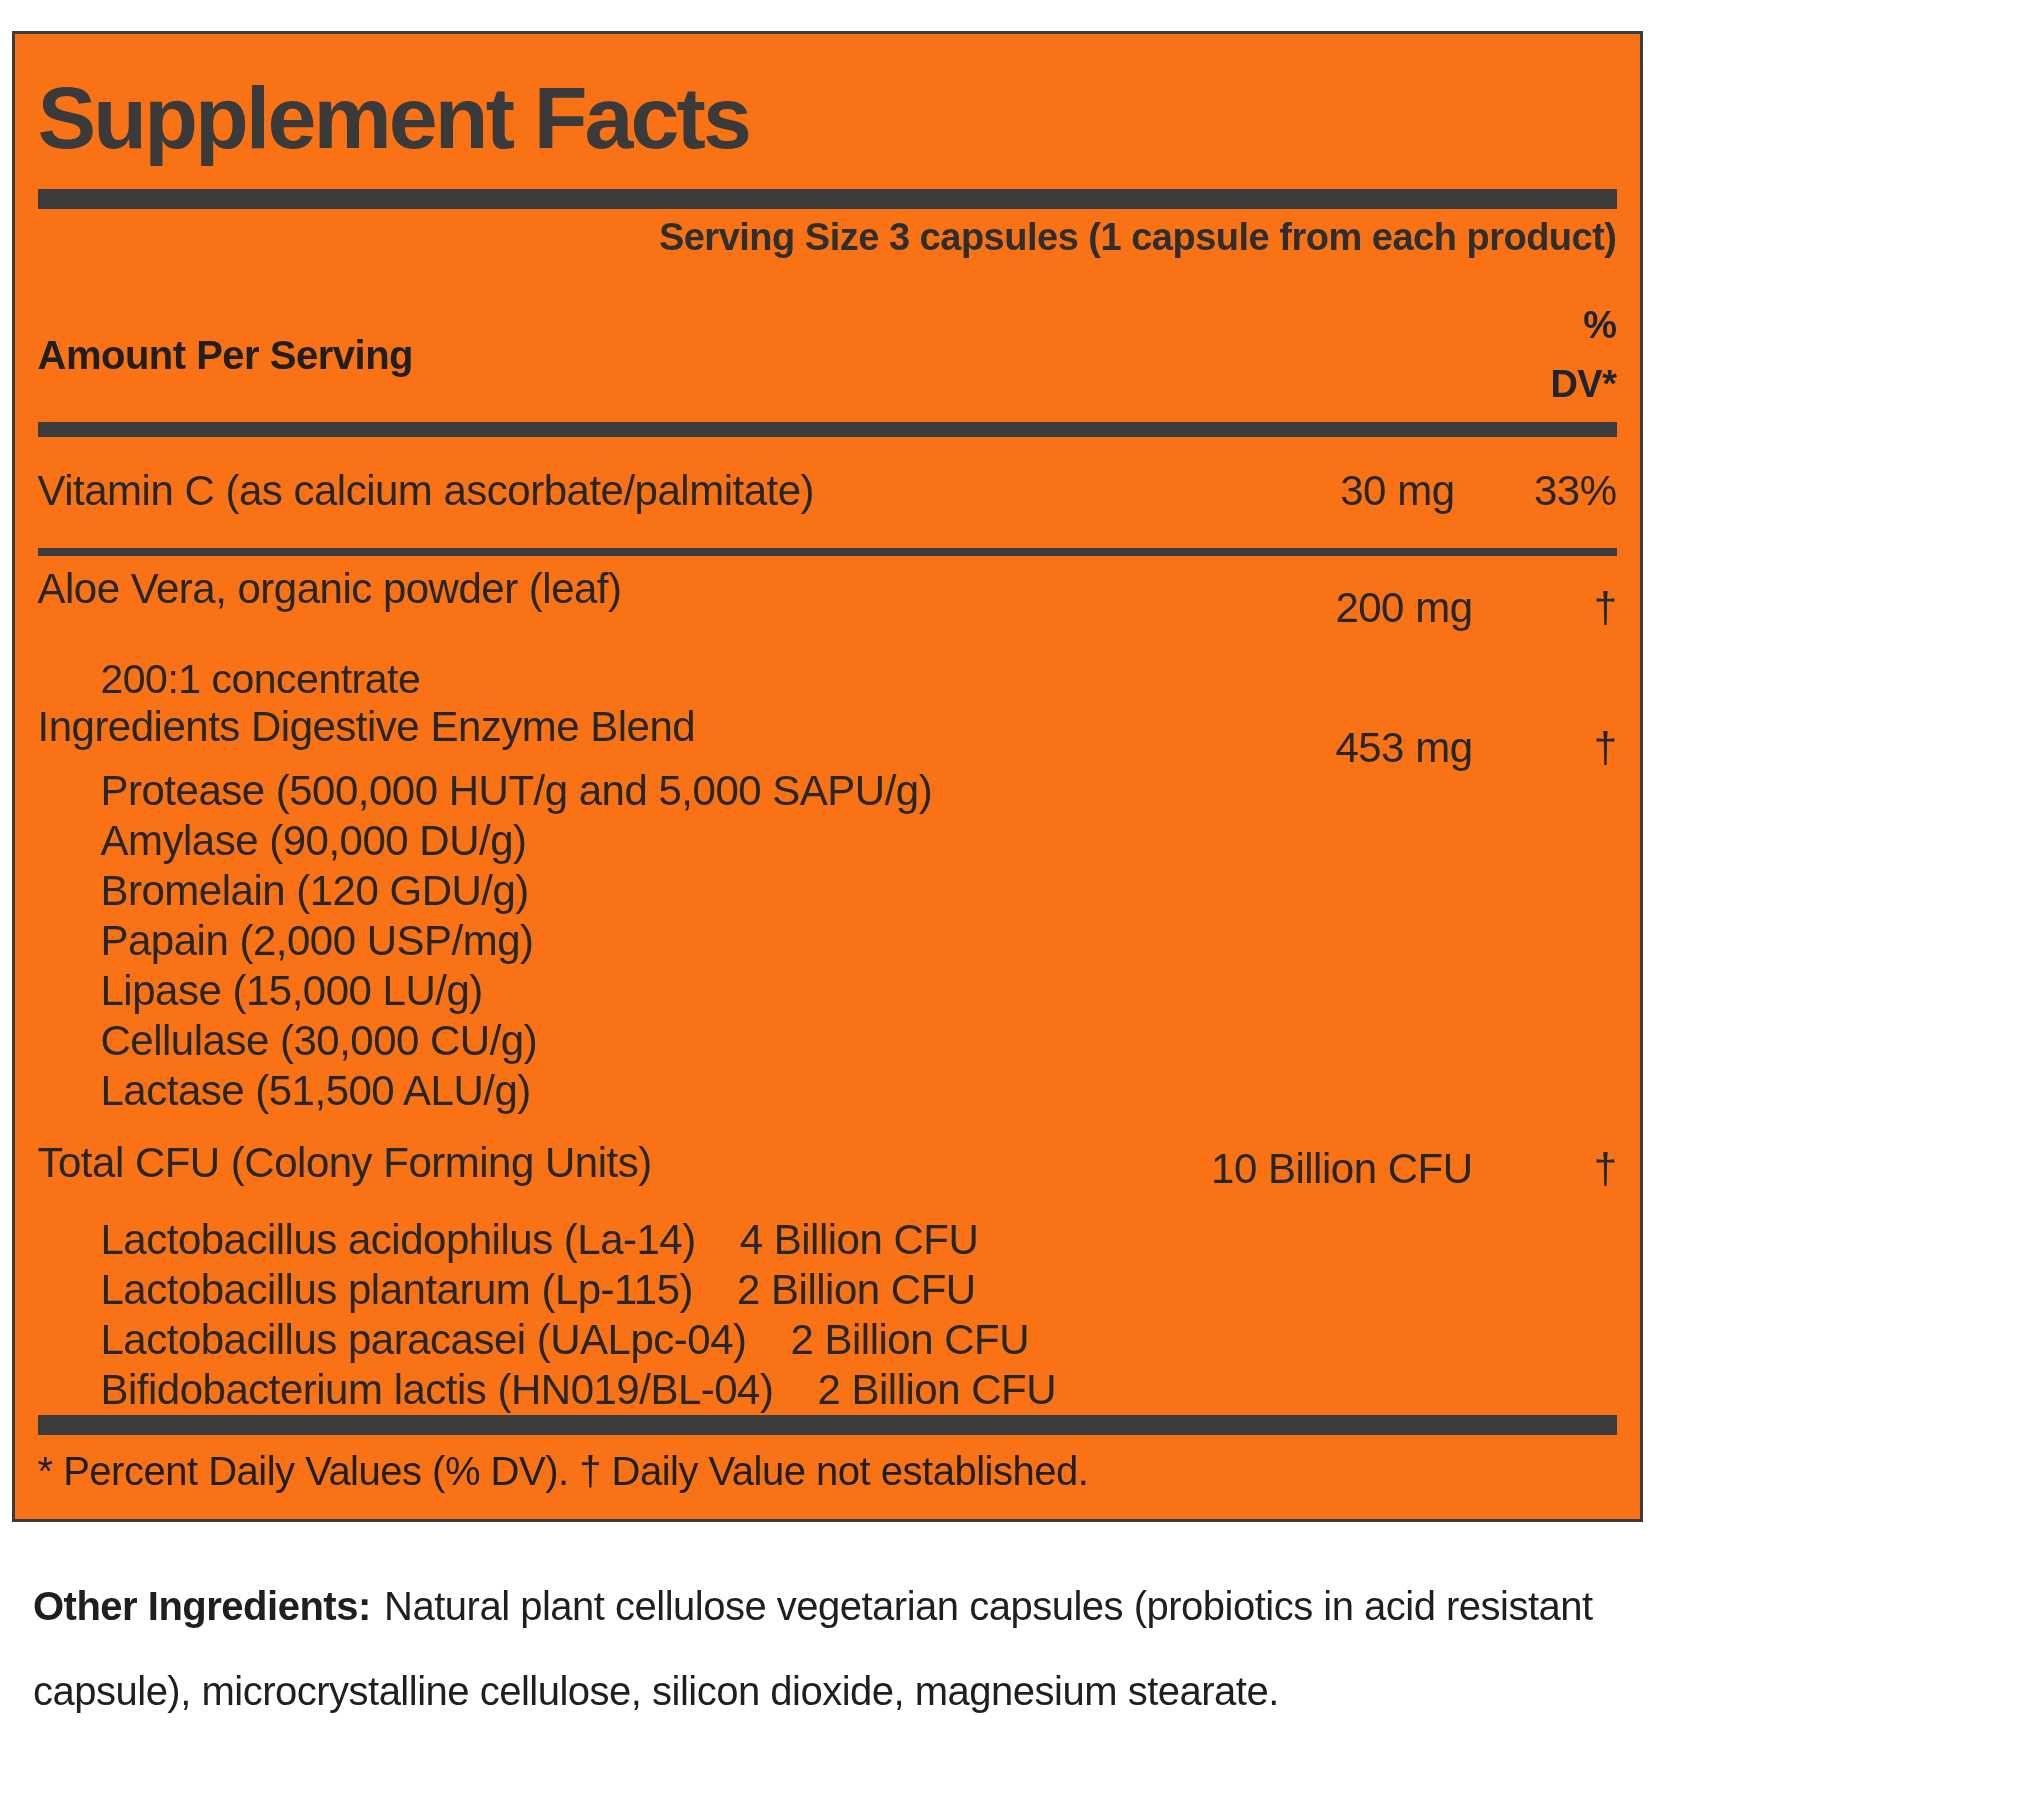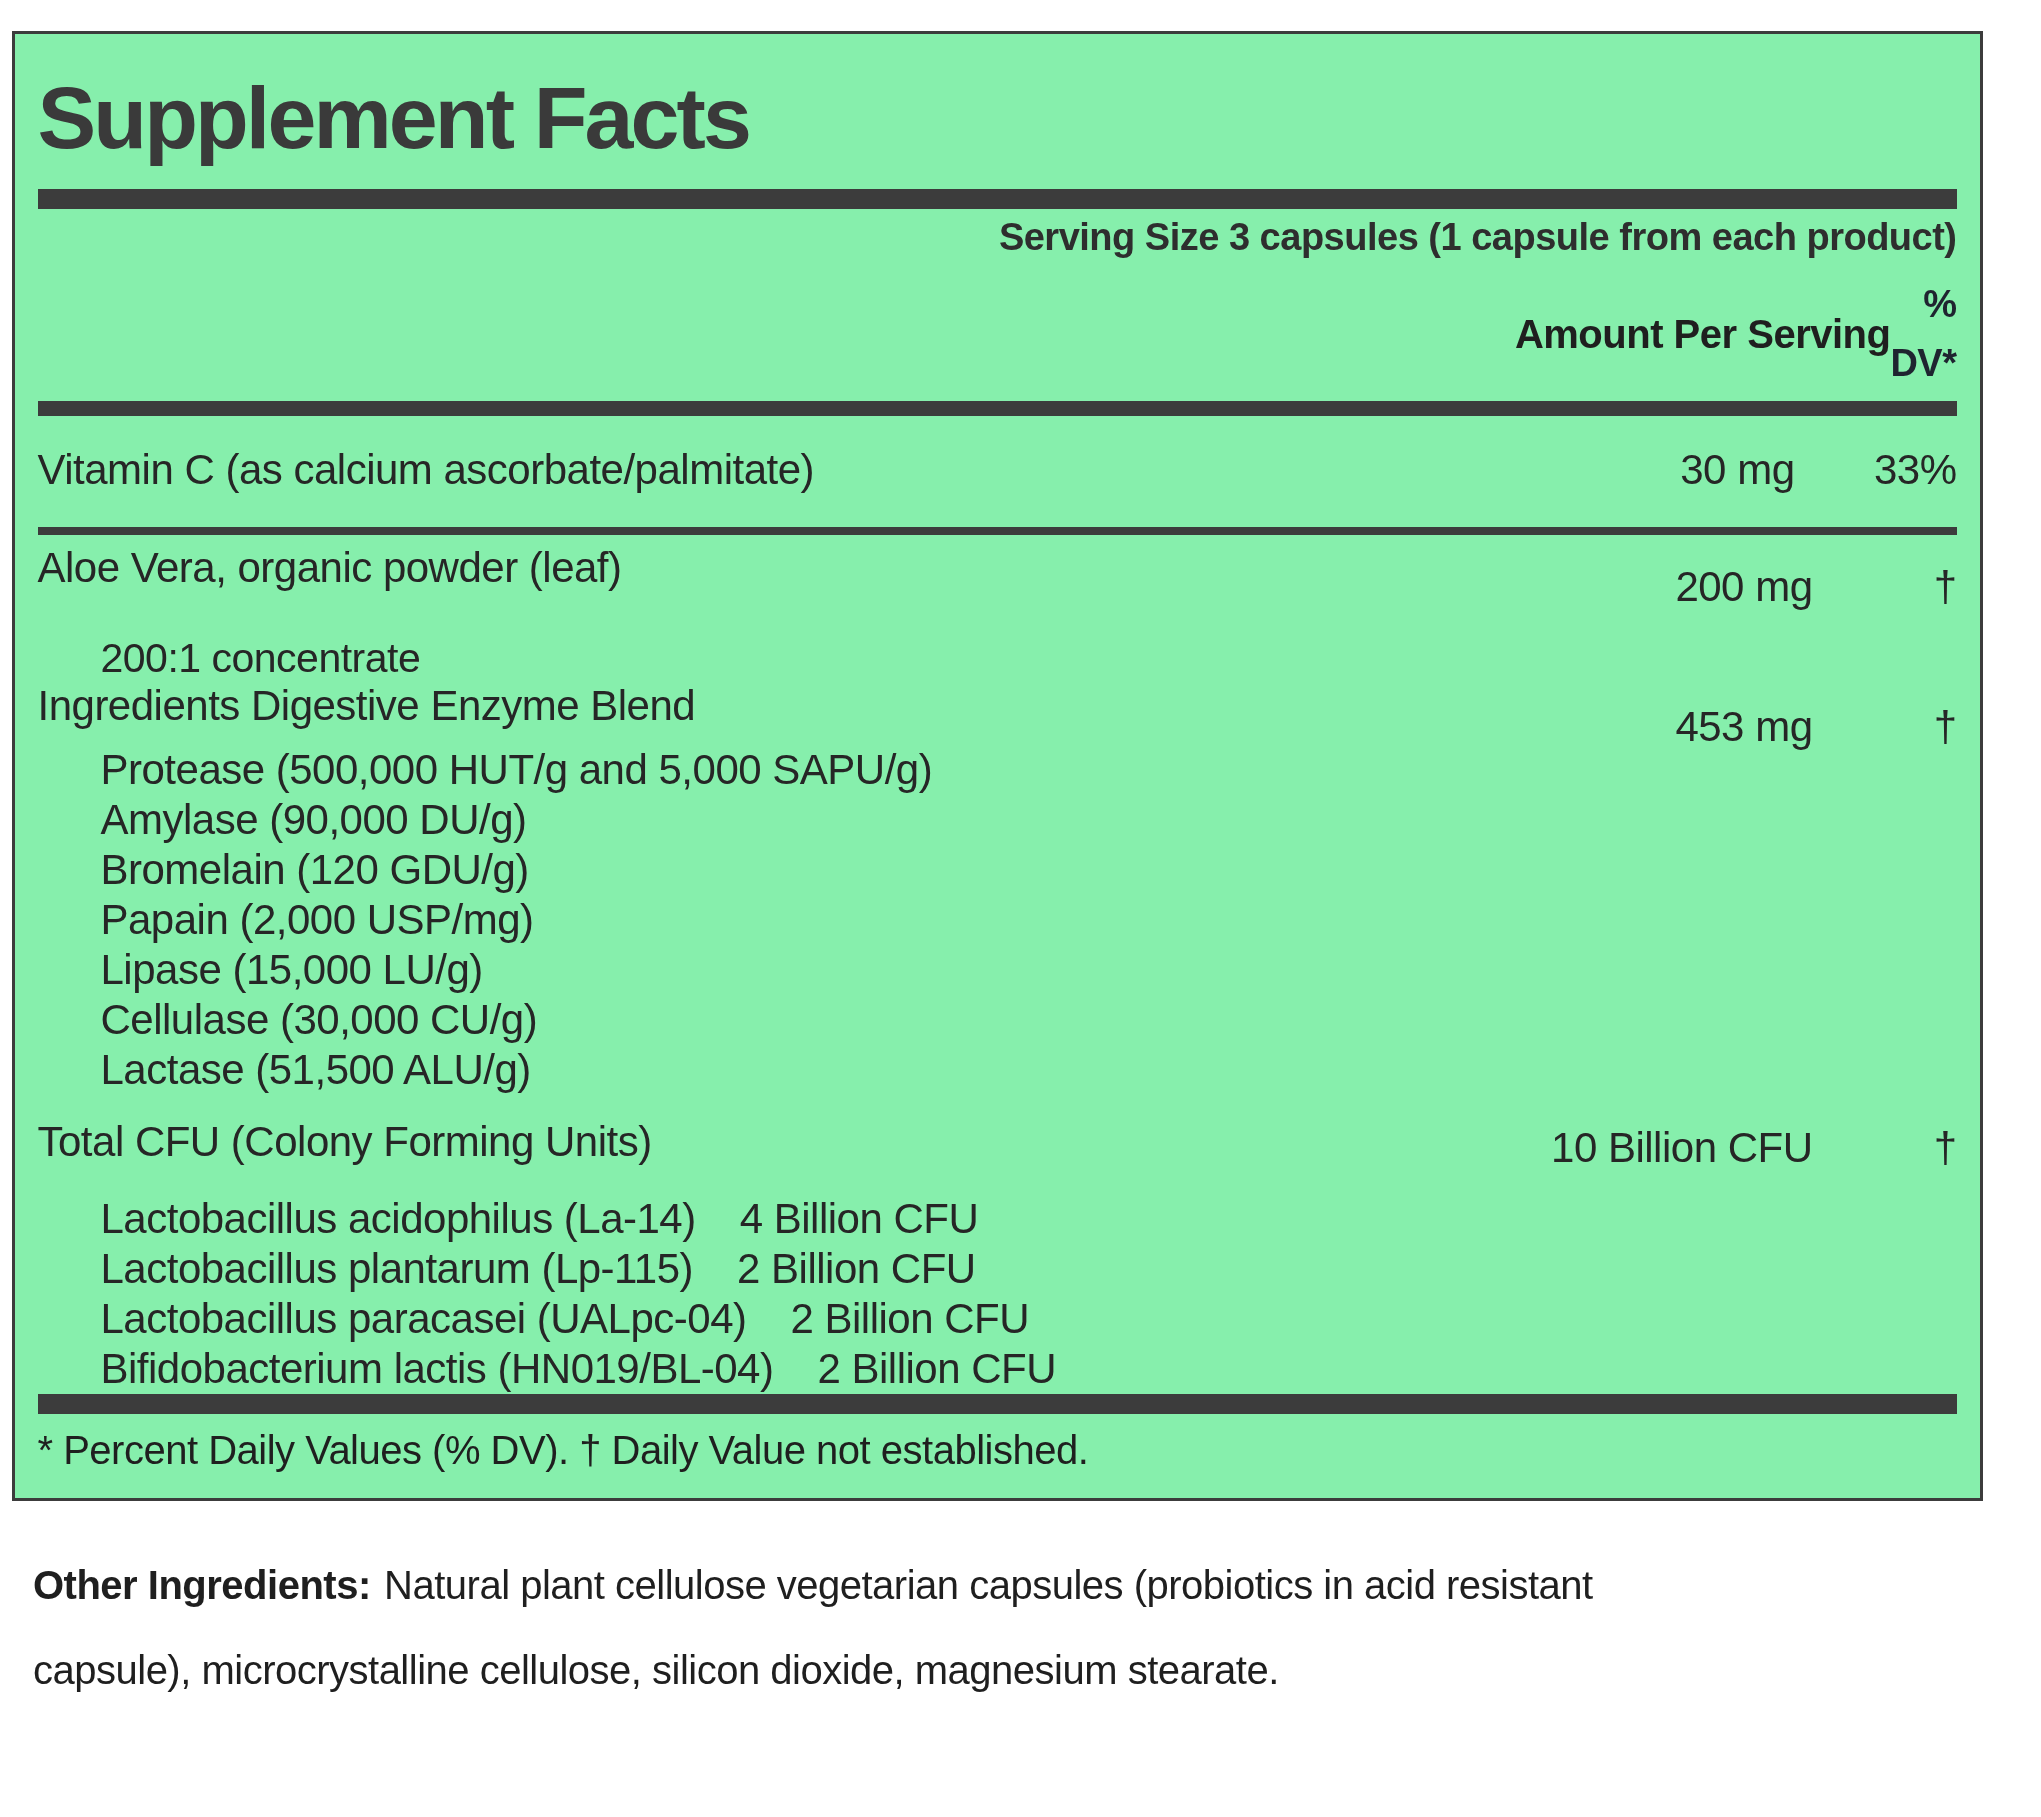--- a/index.html
+++ b/index.html
@@ -5,24 +5,24 @@
   * { margin: 0; padding: 0; box-sizing: border-box; }
   html, body {
     width: 2041px; height: 1818px;
     background: #ffffff;
     font-family: "Liberation Sans", "DejaVu Sans", sans-serif;
     color: #262626;
     letter-spacing: -0.5px;
   }
   .panel {
     margin: 31px 0 0 11.5px;
-    width: 1971px;
+    width: 1631px;
     border: 3.8px solid #3c3c3c;
     padding: 35px 23px 15.4px 23px;
-    background: #86efac;
+    background: #f97316;
   }
   .title {
     margin-top: 0px;
     font-size: 88px;
     font-weight: bold;
     letter-spacing: -2.9px;
     line-height: 1.12;
     color: #3a3a3a;
   }
   .bar { background: #3c3c3c; width: 100%; }
@@ -32,23 +32,23 @@
   .bar.top    { margin-top: 21px; }
   .serving {
     margin-top: 7px;
     font-size: 38px;
     font-weight: bold;
     text-align: right;
     line-height: 1.15;
     color: #2e2e2e;
   }
   .colhead {
-    margin-top: 24px;
+    margin-top: 45px;
     display: flex;
-    justify-content: flex-end;
+    justify-content: space-between;
     align-items: center;
   }
   .colhead-left {
     font-size: 40px;
     font-weight: bold;
     color: #1f1f1f;
   }
   .colhead-right {
     display: flex;
     flex-direction: column;

